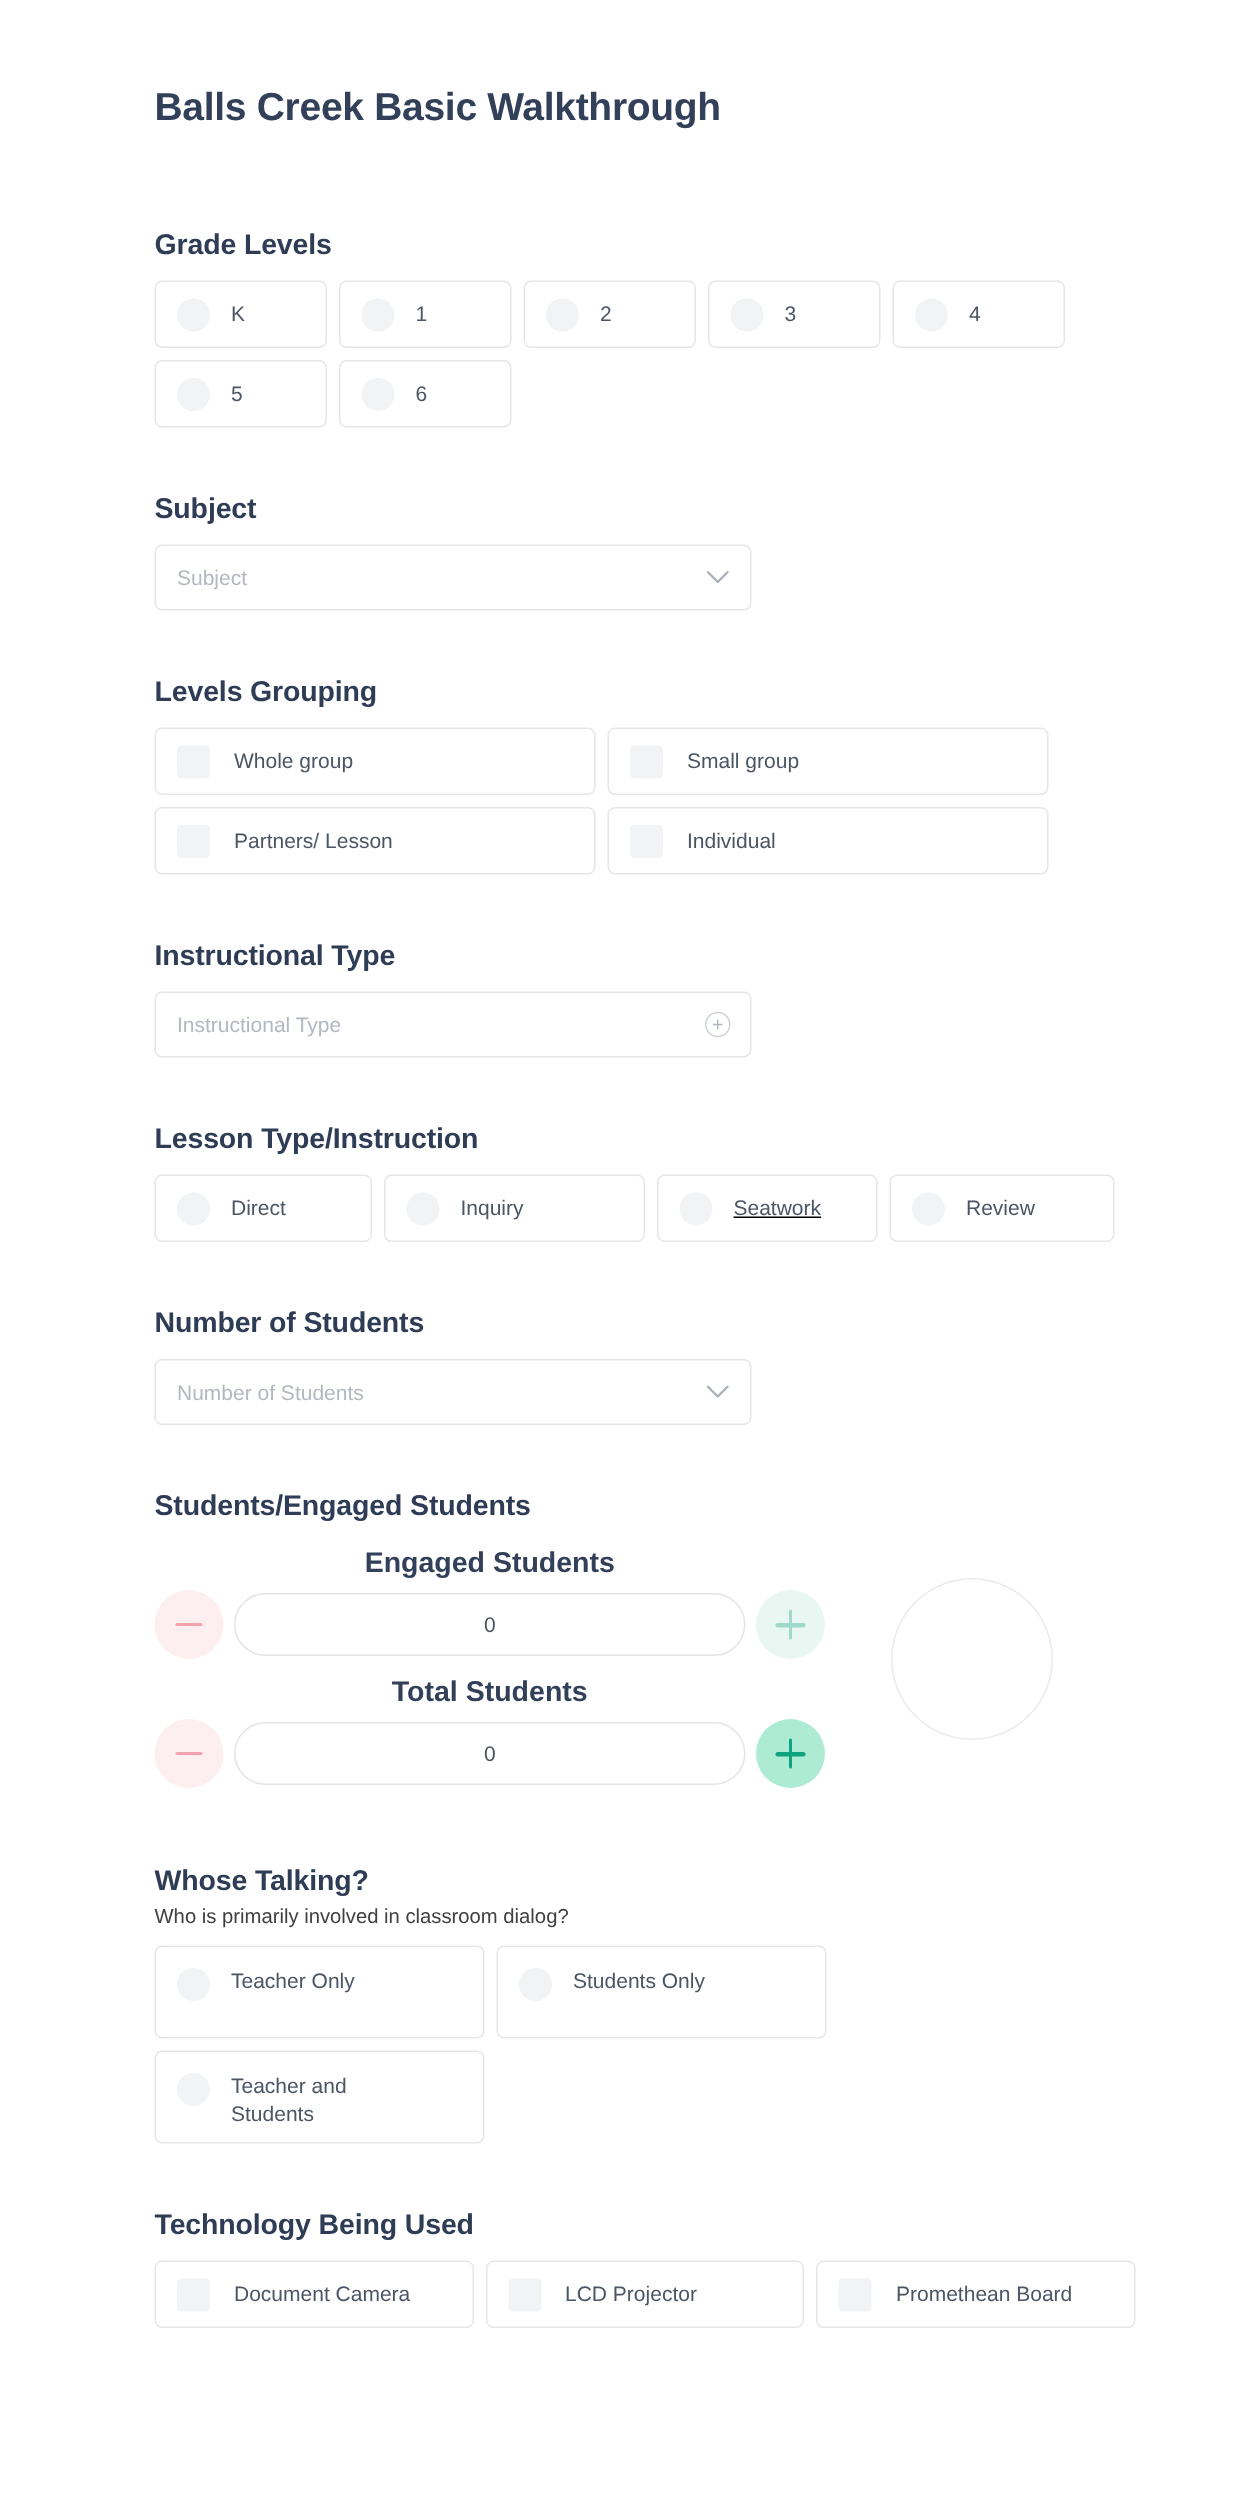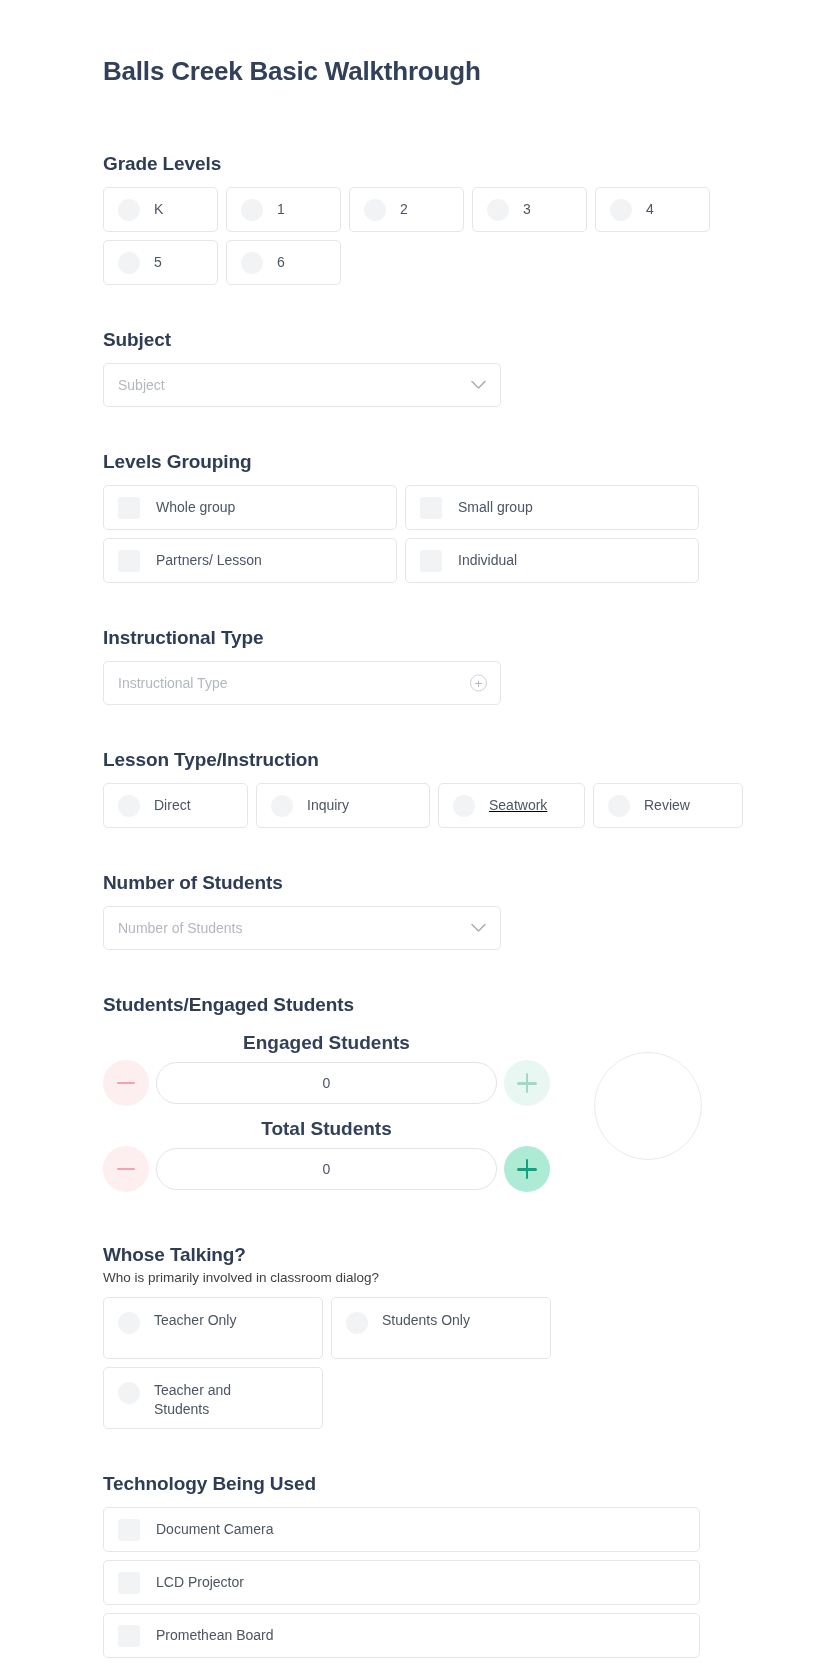--- a/index.html
+++ b/index.html
@@ -114,21 +114,21 @@
   .talking-grid .opt-card {
     width: 220px;
     min-height: 62px;
     align-items: flex-start;
     padding-top: 13px;
   }
   .talking-grid .opt-card .ctl-circle { margin-top: 1px; }
   .talking-grid .opt-label { max-width: 120px; }
 
   
-  .tech-list { display: flex; flex-direction: column; gap: 8px; }
+  .tech-list { display: flex; gap: 8px; }
   .tech-list .opt-card { width: 597px; min-height: 45px; }
 
   
   .field-select {
     position: relative;
     width: 398px;
     height: 44px;
     border: 1px solid #e4e6e9;
     border-radius: 5px;
     background: #ffffff;

